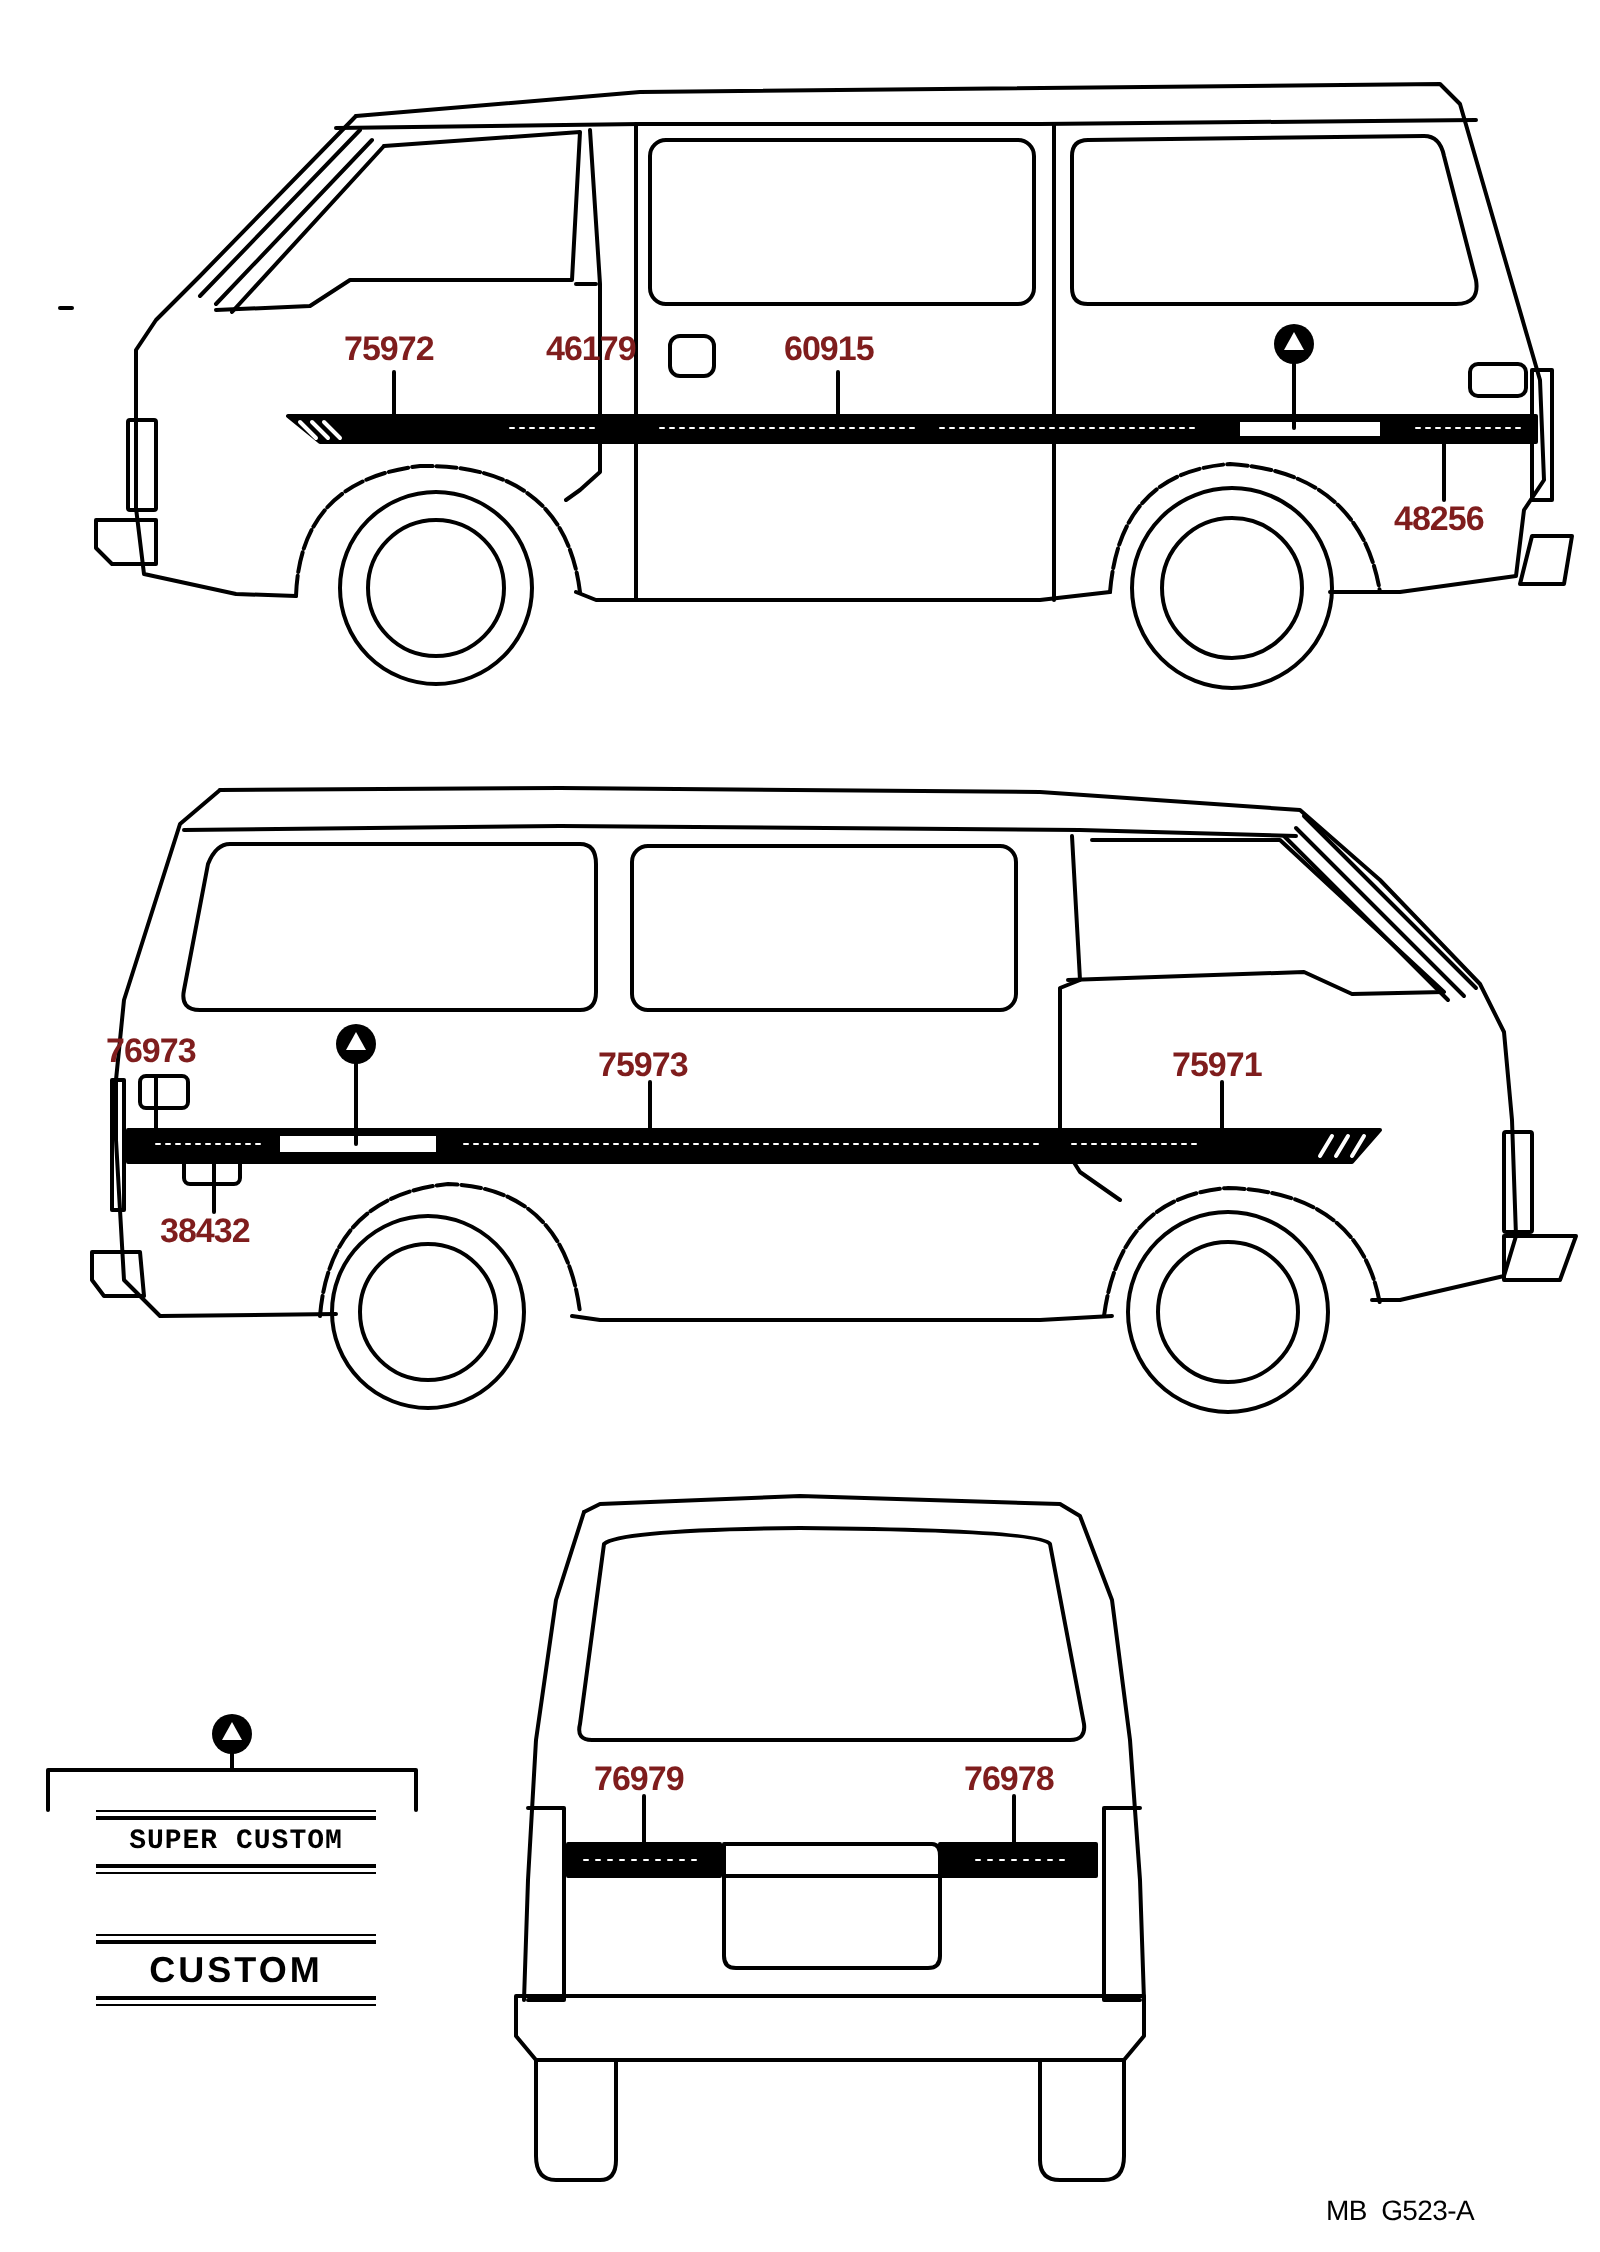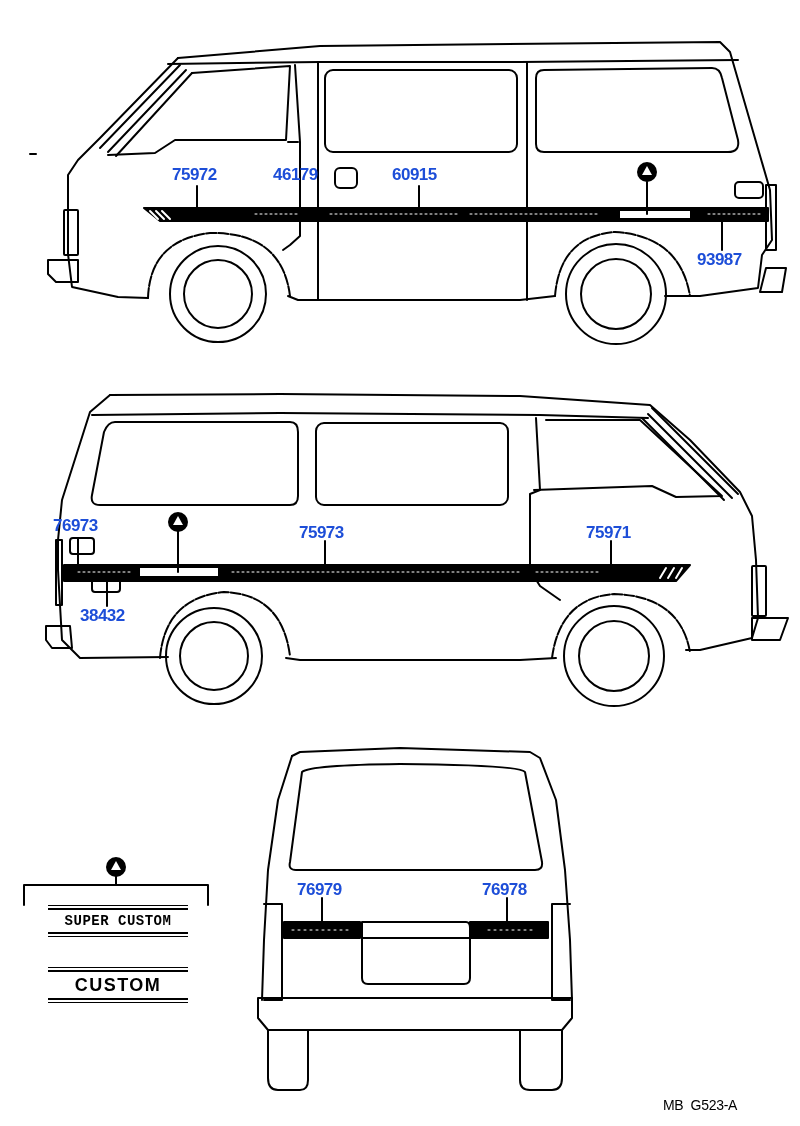--- a/index.html
+++ b/index.html
@@ -1,20 +1,20 @@
 <!DOCTYPE html>
 <html><head>
 <meta charset="utf-8">
 <style>
   html, body { margin: 0; padding: 0; background: #ffffff; }
   body { width: 800px; height: 1126px; position: relative; overflow: hidden;
          font-family: "Liberation Sans", sans-serif; color: #000; }
   svg.art { position: absolute; left: 0; top: 0; width: 800px; height: 1126px; }
   .label { position: absolute; font-family: "Liberation Sans", sans-serif; font-weight: bold;
-           font-size: 17px; letter-spacing: -0.5px; line-height: 1; color: #1d4ed8; white-space: nowrap; }
+           font-size: 17px; letter-spacing: -0.5px; line-height: 1; color: #7f1d1d; white-space: nowrap; }
   .marker { position: absolute; width: 20px; height: 20px; border-radius: 50%; background: #000; }
   .marker::after { content: ""; position: absolute; left: 5px; top: 4px; width: 0; height: 0;
                    border-left: 5px solid transparent; border-right: 5px solid transparent;
                    border-bottom: 9px solid #fff; }
   .emblem { position: absolute; left: 48px; width: 140px; text-align: center; }
   .emblem .rule { height: 2px; background: #000; margin: 2px 0; }
   .emblem .rule.thin { height: 1px; }
   .emblem .text { font-family: Liberation Mono, monospace; font-weight: bold; line-height: 1; }
   .emblem.super .text { font-size: 14px; letter-spacing: 0.5px; padding: 2px 0; }
   .emblem.toyota .text { font-family: "Liberation Sans", sans-serif; font-size: 18px; letter-spacing: 1.5px; padding: 2px 0; }
@@ -155,21 +155,21 @@
 
   <g>
     <path d="M24 905 L24 885 L208 885 L208 905"></path>
     <line x1="116" y1="875" x2="116" y2="885"></line>
   </g>
 </svg>
 
 <div class="label" style="left:172px;top:166px;">75972</div>
 <div class="label" style="left:273px;top:166px;">46179</div>
 <div class="label" style="left:392px;top:166px;">60915</div>
-<div class="label" style="left:697px;top:251px;">93987</div>
+<div class="label" style="left:697px;top:251px;">48256</div>
 <div class="marker" style="left:637px;top:162px;"></div>
 
 <div class="label" style="left:53px;top:517px;">76973</div>
 <div class="label" style="left:80px;top:607px;">38432</div>
 <div class="label" style="left:299px;top:524px;">75973</div>
 <div class="label" style="left:586px;top:524px;">75971</div>
 <div class="marker" style="left:168px;top:512px;"></div>
 
 <div class="label" style="left:297px;top:881px;">76979</div>
 <div class="label" style="left:482px;top:881px;">76978</div>

